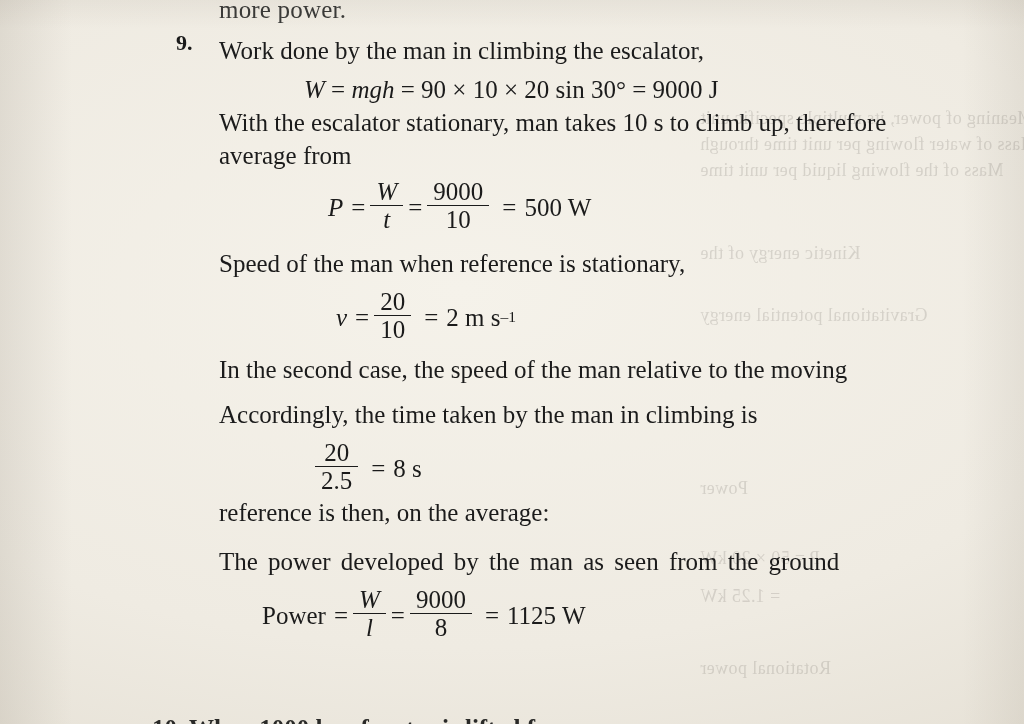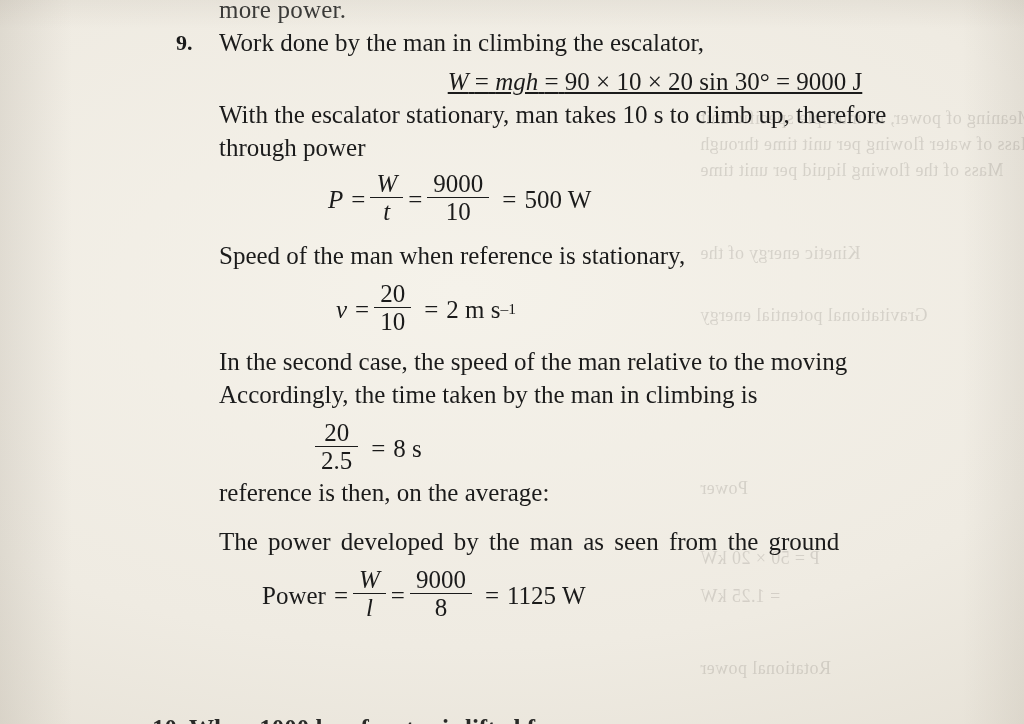--- a/index.html
+++ b/index.html
@@ -77,23 +77,22 @@
     line-height: 1.32;
     color: #1b1b1b;
   }
   .body-text {
     margin-left: 43px;
     width: 787px;
     text-align: justify;
   }
   .nojust { text-align: left; }
   .eq {
-    text-align: center;
-    font-size: 25px;
-    text-decoration: underline;
+    text-align: left;
+    font-size: 25px;
   }
   i, .it { font-style: italic; }
   .sup { font-size: 0.62em; vertical-align: super; }
 
   
   .frac {
     display: inline-block;
     vertical-align: middle;
     text-align: center;
     line-height: 1.08;
@@ -133,32 +132,32 @@
 <div class="bleed" style="left:700px; top:658px;">Rotational power</div>
 
 <div class="content">
 
   <div class="top-clip">more power.</div>
 
   <div class="qblock">
 
     <div class="qnum">9.</div>
 
-    <div class="line body-text nojust" style="margin-top:0;">Work done by the man in climbing the escalator,</div>
+    <div class="line body-text nojust" style="margin-top:8px;">Work done by the man in climbing the escalator,</div>
 
     <div class="line eq" style="margin-left:128px; margin-top:6px;">
       <span class="it">W</span>
       <span>=</span>
       <span class="it">mgh</span>
       <span>=</span>
       <span>90 × 10 × 20 sin 30° = 9000 J</span>
     </div>
 
     <div class="line body-text" style="margin-top:0;">With the escalator stationary, man takes 10 s to climb up, therefore</div>
-    <div class="line body-text nojust">through power</div>
+    <div class="line body-text nojust">average from</div>
 
     <div class="line eqrow" style="margin-left:152px; margin-top:8px;">
       <span class="it">P</span>
       <span class="sp"></span>
       <span>=</span>
       <span class="frac">
         <span class="num it">W</span>
         <span class="den it">t</span>
       </span>
       <span>=</span>
@@ -184,21 +183,21 @@
       </span>
       <span class="sp"></span>
       <span>=</span>
       <span class="sp"></span>
       <span>2 m s</span>
         <span class="sup">–1</span>
     </div>
 
     <div class="line body-text" style="margin-top:8px;">In the second case, the speed of the man relative to the moving</div>
 
-    <div class="line body-text nojust" style="">Accordingly, the time taken by the man in climbing is</div>
+    <div class="line body-text nojust" style="margin-top:12px;">Accordingly, the time taken by the man in climbing is</div>
 
     <div class="line eqrow" style="margin-left:134px; margin-top:10px;">
       <span class="frac">
         <span class="num">20</span>
         <span class="den">2.5</span>
       </span>
       <span class="sp"></span>
       <span>=</span>
       <span class="sp"></span>
       <span>8 s</span>

